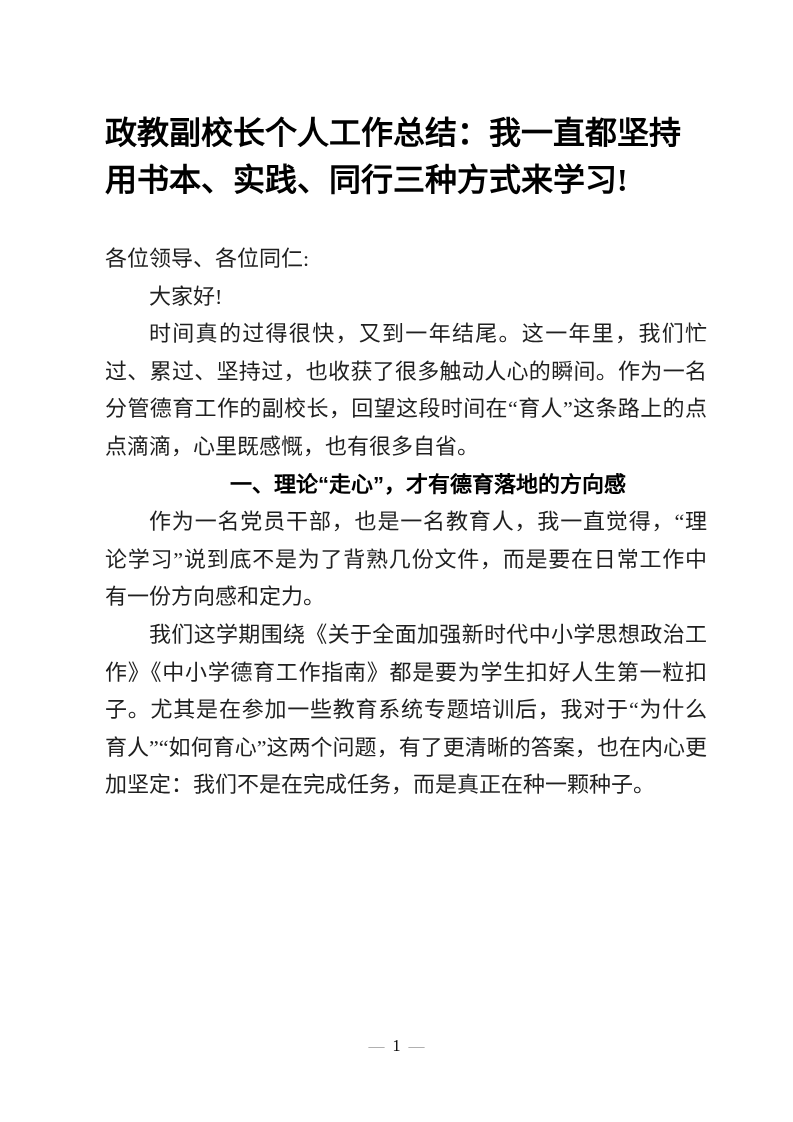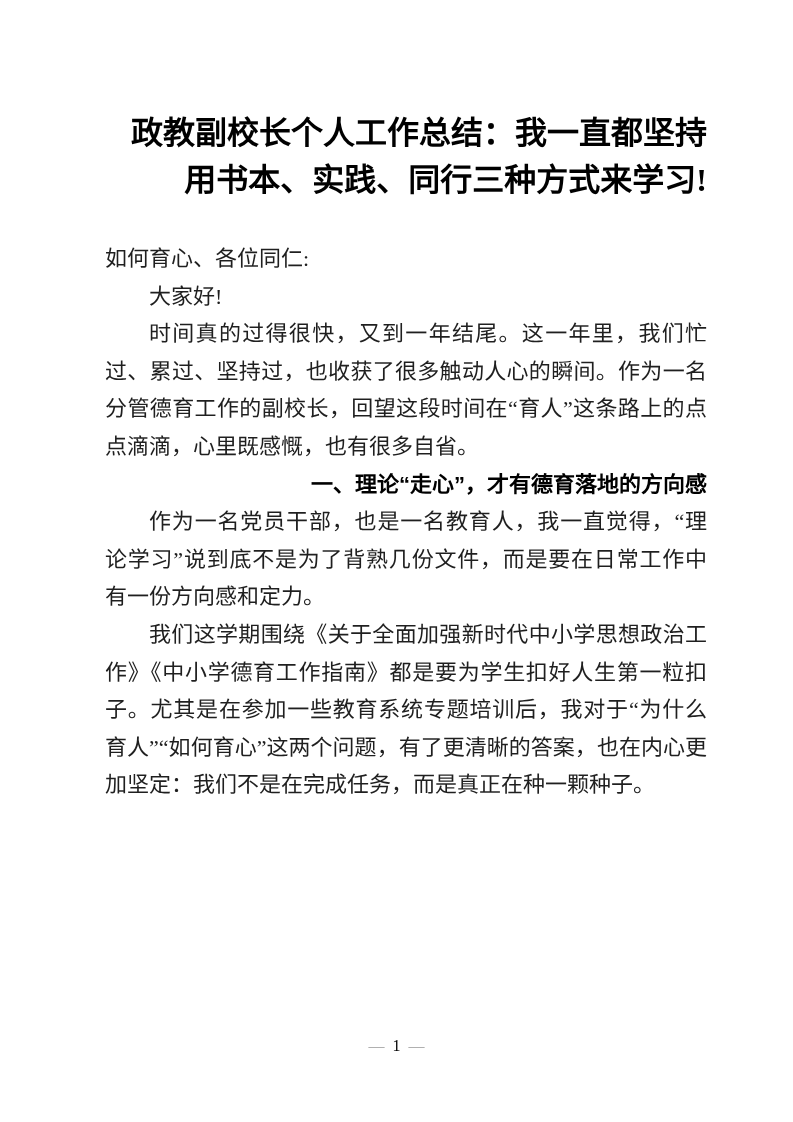--- a/index.html
+++ b/index.html
@@ -13,21 +13,21 @@
     height: 1122px;
     background: #ffffff;
     overflow: hidden;
     font-family: "Liberation Serif", "DejaVu Serif", serif;
     color: #000000;
   }
   .doc-title {
     margin: 0 0 0 105px;
     padding-top: 110px;
     width: 602px;
-    text-align: right;
+    text-align: left;
     font-family: "Liberation Serif", "DejaVu Serif", serif;
     font-weight: bold;
     font-size: 32px;
     line-height: 47px;
     color: #000000;
   }
   .doc-body {
     margin: 36px 86px 0 105px;
     width: 602px;
   }
@@ -39,21 +39,21 @@
     color: #1f1f1f;
     font-family: "Liberation Serif", "DejaVu Serif", serif;
   }
   .doc-body p.indent {
     text-indent: 2em;
   }
   .doc-body p.heading {
     font-family: "Liberation Sans", "DejaVu Sans", sans-serif;
     font-weight: bold;
     color: #000000;
-    text-align: right;
+    text-align: center;
   }
   .page-footer {
     position: absolute;
     left: 0;
     top: 1036px;
     width: 793px;
     text-align: center;
     font-size: 16px;
     line-height: 20px;
     color: #000000;
@@ -69,21 +69,21 @@
   }
 </style>
 </head>
 <body>
 
 <div class="page">
 
   <h1 class="doc-title">政教副校长个人工作总结：我一直都坚持用书本、实践、同行三种方式来学习!</h1>
 
   <div class="doc-body">
-      <p class="body">如何育心、各位同仁:</p>
+      <p class="body">各位领导、各位同仁:</p>
       <p class="body indent">大家好!</p>
       <p class="body indent">时间真的过得很快，又到一年结尾。这一年里，我们忙过、累过、坚持过，也收获了很多触动人心的瞬间。作为一名分管德育工作的副校长，回望这段时间在“育人”这条路上的点点滴滴，心里既感慨，也有很多自省。</p>
       <p class="heading indent">一、理论“走心”，才有德育落地的方向感</p>
       <p class="body indent">作为一名党员干部，也是一名教育人，我一直觉得，“理论学习”说到底不是为了背熟几份文件，而是要在日常工作中有一份方向感和定力。</p>
       <p class="body indent">我们这学期围绕《关于全面加强新时代中小学思想政治工作》《中小学德育工作指南》都是要为学生扣好人生第一粒扣子。尤其是在参加一些教育系统专题培训后，我对于“为什么育人”“如何育心”这两个问题，有了更清晰的答案，也在内心更加坚定：我们不是在完成任务，而是真正在种一颗种子。</p>
     </div>
 
   <div class="page-footer"><span class="dash">—</span><span class="num">1</span><span class="dash">—</span></div>
 
 </div>

